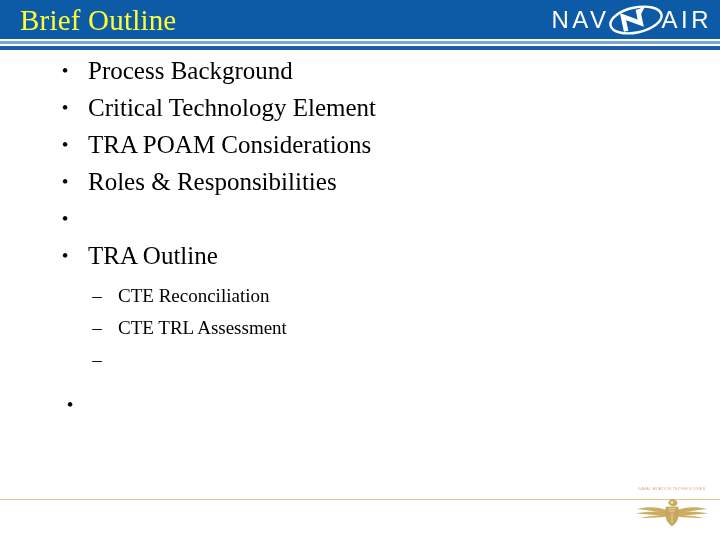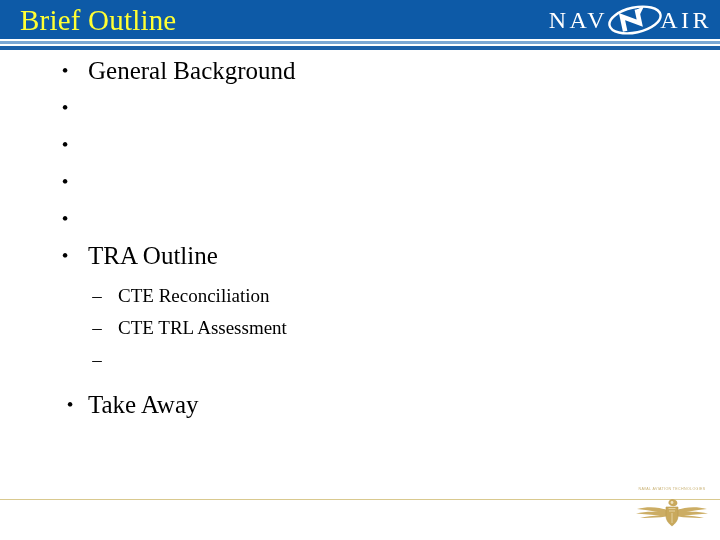--- a/index.html
+++ b/index.html
@@ -39,21 +39,21 @@
   
   .navair-logo {
     position: absolute;
     right: 8px;
     top: 5px;
     height: 30px;
     display: flex;
     align-items: center;
   }
   .navair-word {
-    font-family: Liberation Serif, serif;
+    font-family: Liberation Sans, sans-serif;
     font-size: 24px;
     font-weight: 400;
     color: #ffffff;
     letter-spacing: 3.5px;
     line-height: 1;
   }
   .navair-emblem {
     position: relative;
     width: 58px;
     height: 30px;
@@ -213,30 +213,33 @@
 <div class="hdr-stripe hdr-stripe-b"></div>
 <div class="hdr-stripe hdr-stripe-c"></div>
 <div class="hdr-stripe hdr-stripe-d"></div>
 <div class="hdr-stripe hdr-stripe-e"></div>
 
 <div class="content">
 
   <ul class="bullet-list">
     <li class="bullet-item">
       <span class="marker">•</span>
-      <span>General Background</span>
-    </li>
-    <li class="bullet-item">
-      <span class="marker">•</span>
-    </li>
-    <li class="bullet-item">
-      <span class="marker">•</span>
-    </li>
-    <li class="bullet-item">
-      <span class="marker">•</span>
+      <span>Process Background</span>
+    </li>
+    <li class="bullet-item">
+      <span class="marker">•</span>
+      <span>Critical Technology Element</span>
+    </li>
+    <li class="bullet-item">
+      <span class="marker">•</span>
+      <span>TRA POAM Considerations</span>
+    </li>
+    <li class="bullet-item">
+      <span class="marker">•</span>
+      <span>Roles &amp; Responsibilities</span>
     </li>
     <li class="bullet-item">
       <span class="marker">•</span>
     </li>
     <li class="bullet-item">
       <span class="marker">•</span>
       <span>TRA Outline</span>
     </li>
   </ul>
 
@@ -250,21 +253,20 @@
       <span>CTE TRL Assessment</span>
     </li>
     <li class="sub-item">
       <span class="marker">–</span>
     </li>
   </ul>
 
   <ul class="final-list">
     <li class="final-item">
       <span class="marker">•</span>
-      <span>Take Away</span>
     </li>
   </ul>
 
 </div>
 
 <div class="footer-rule"></div>
 
 <div class="footer-emblem">
   <div class="footer-emblem-caption">NAVAL AVIATION TECHNOLOGIES</div>
   <span class="footer-wings">

